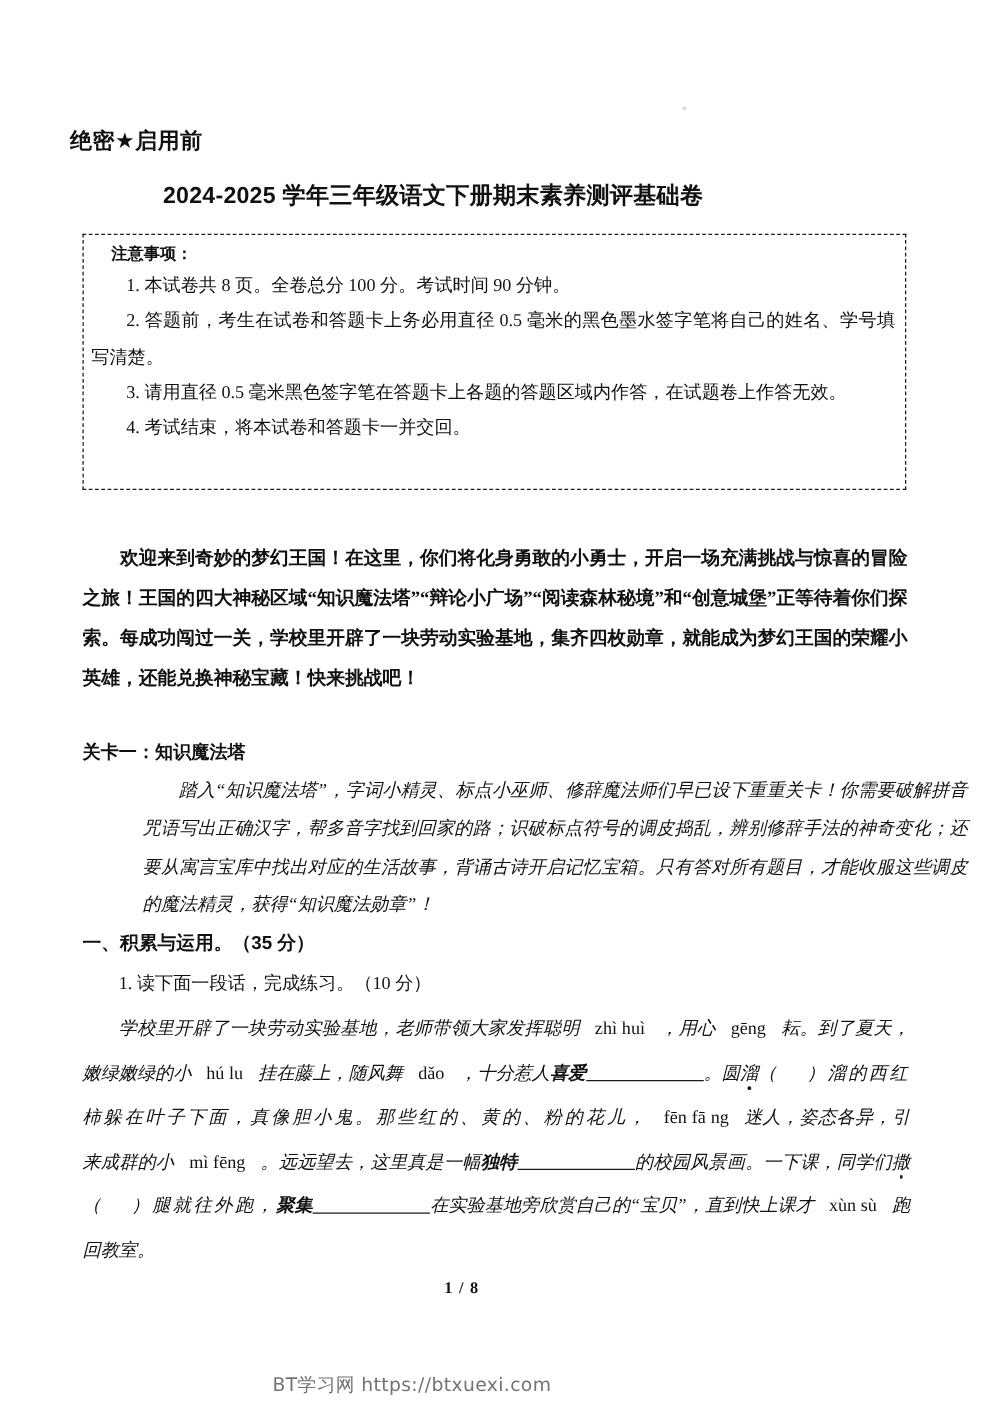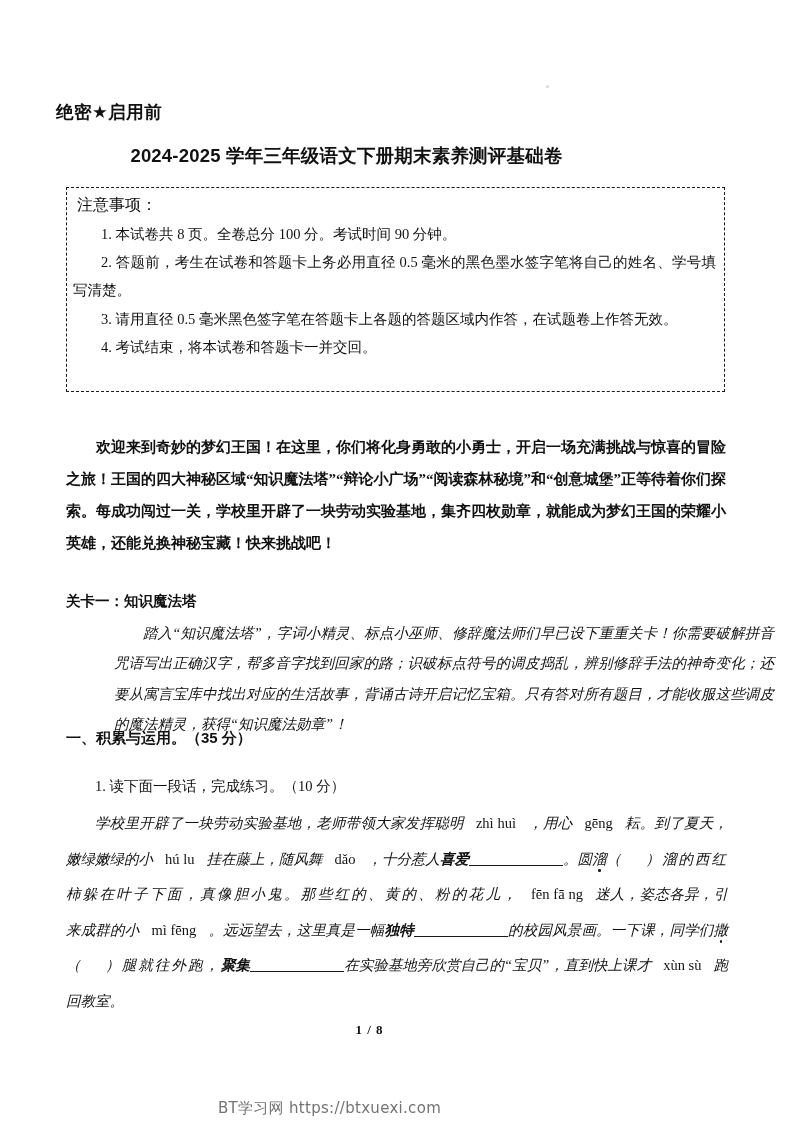--- a/index.html
+++ b/index.html
@@ -55,24 +55,24 @@
     position: absolute;
     left: 66px;
     top: 187px;
     width: 659px;
     height: 205px;
     border: 1.4px dashed #1a1a1a;
     box-sizing: border-box;
     padding: 4px 8px 4px 6px;
   }
   .notice-heading {
-    font-size: 16px;
-    font-weight: normal;
+    font-size: 13px;
+    font-weight: bold;
     line-height: 1.55;
-    margin: 1px 0 2px 4px;
+    margin: 1px 0 2px 16px;
   }
   .notice-item {
     font-size: 14.5px;
     line-height: 1.95;
     text-indent: 28px;
     margin: 0;
     text-align: justify;
     text-justify: inter-ideograph;
   }
 
@@ -111,21 +111,21 @@
     line-height: 2.1;
     text-indent: 29px;
     text-align: justify;
     text-justify: inter-ideograph;
     margin-left: 48px;
   }
 
   .section-heading {
     position: absolute;
     left: 66px;
-    top: 729px;
+    top: 745px;
     font-size: 15px;
     font-weight: bold;
     font-family: "Liberation Sans", "DejaVu Sans", sans-serif;
     white-space: nowrap;
   }
 
   .question-line {
     position: absolute;
     left: 66px;
     top: 777px;

